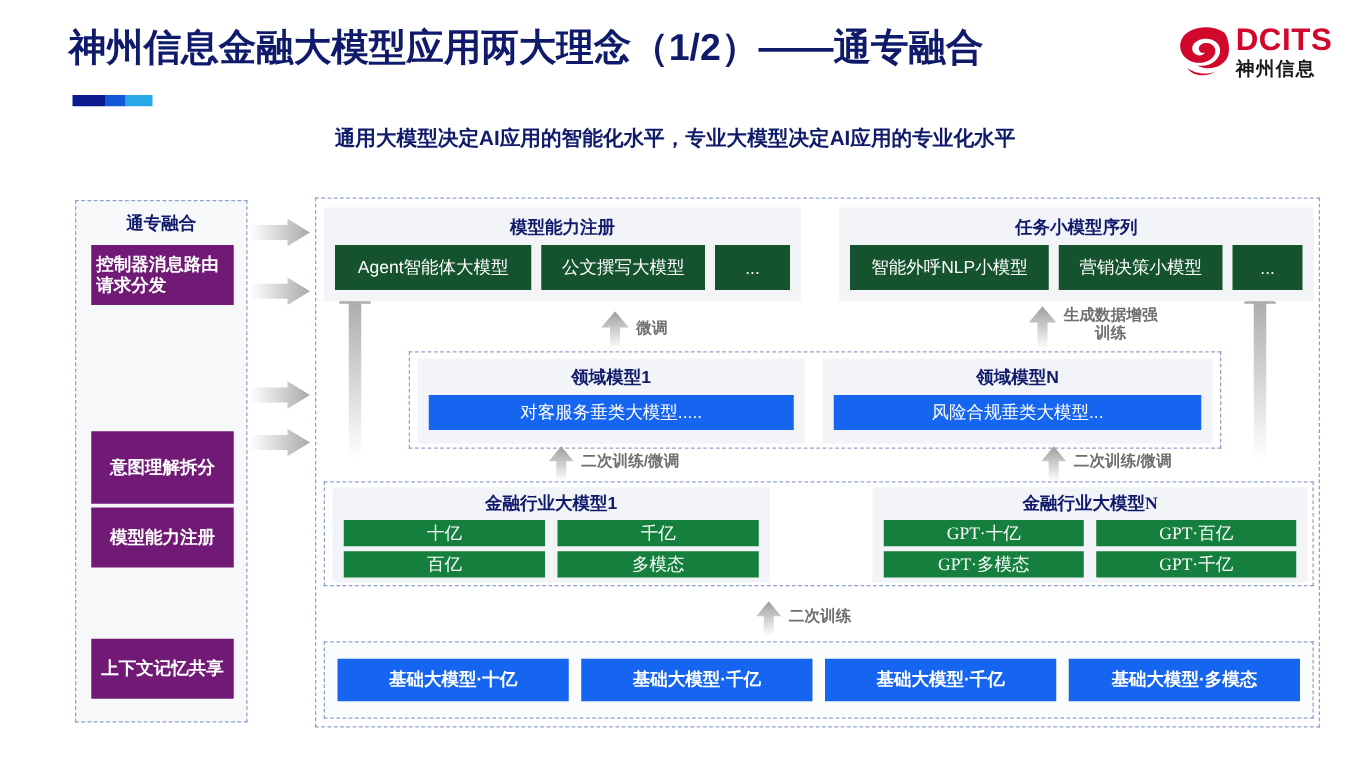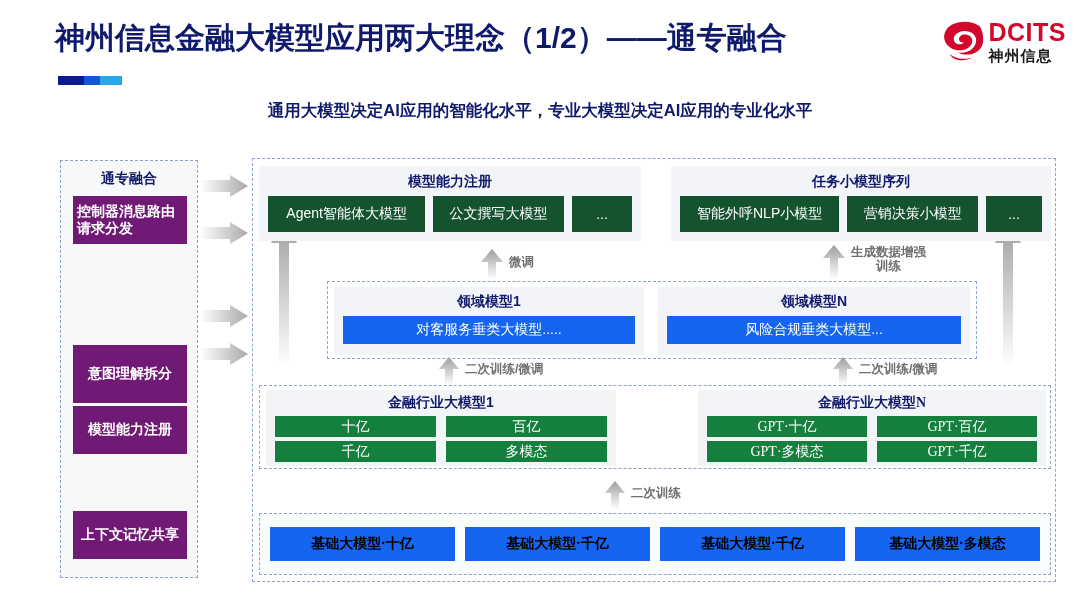--- a/index.html
+++ b/index.html
@@ -117,21 +117,21 @@
     display: flex; align-items: center; justify-content: center;
   }
 
   
   .base-wrap {
     position: absolute; left: 6px; top: 354px; width: 792px; height: 62px;
     border: 1px dashed #8fa3c8; background: #fbfcfd;
   }
   .base-row { display: flex; gap: 10px; padding: 13px 10px 0 10px; }
   .base-chip {
-    flex: 1; background: #1565f0; color: #000000; font-size: 14px; font-weight: bold;
+    flex: 1; background: #1565f0; color: #ffffff; font-size: 14px; font-weight: bold;
     height: 34px; display: flex; align-items: center; justify-content: center;
   }
 
   
   .varrow { position: absolute; }
   .alabel {
     position: absolute; font-size: 12.5px; font-weight: bold; color: #6f6f6f;
     line-height: 1.15; white-space: nowrap;
   }
   .alabel.c2 { text-align: center; }
@@ -255,22 +255,22 @@
     <svg class="varrow" style="left:580px; top:198px;" width="20" height="28" viewBox="0 0 20 28">
       <path d="M6 28 L6 12 L0 12 L10 0 L20 12 L14 12 L14 28 Z" fill="url(#vg)"></path>
     </svg>
     <div class="alabel" style="left:606px; top:203px;">二次训练/微调</div>
 
     <div class="fin-wrap">
       <div class="fin-box" id="fin-1">
         <div class="fin-title">金融行业大模型1</div>
         <div class="fin-grid">
           <div class="fin-cell">十亿</div>
+          <div class="fin-cell">千亿</div>
           <div class="fin-cell">百亿</div>
-          <div class="fin-cell">千亿</div>
           <div class="fin-cell">多模态</div>
         </div>
       </div>
       <div class="fin-box" id="fin-2">
         <div class="fin-title">金融行业大模型N</div>
         <div class="fin-grid">
           <div class="fin-cell">GPT·十亿</div>
           <div class="fin-cell">GPT·百亿</div>
           <div class="fin-cell">GPT·多模态</div>
           <div class="fin-cell">GPT·千亿</div>

